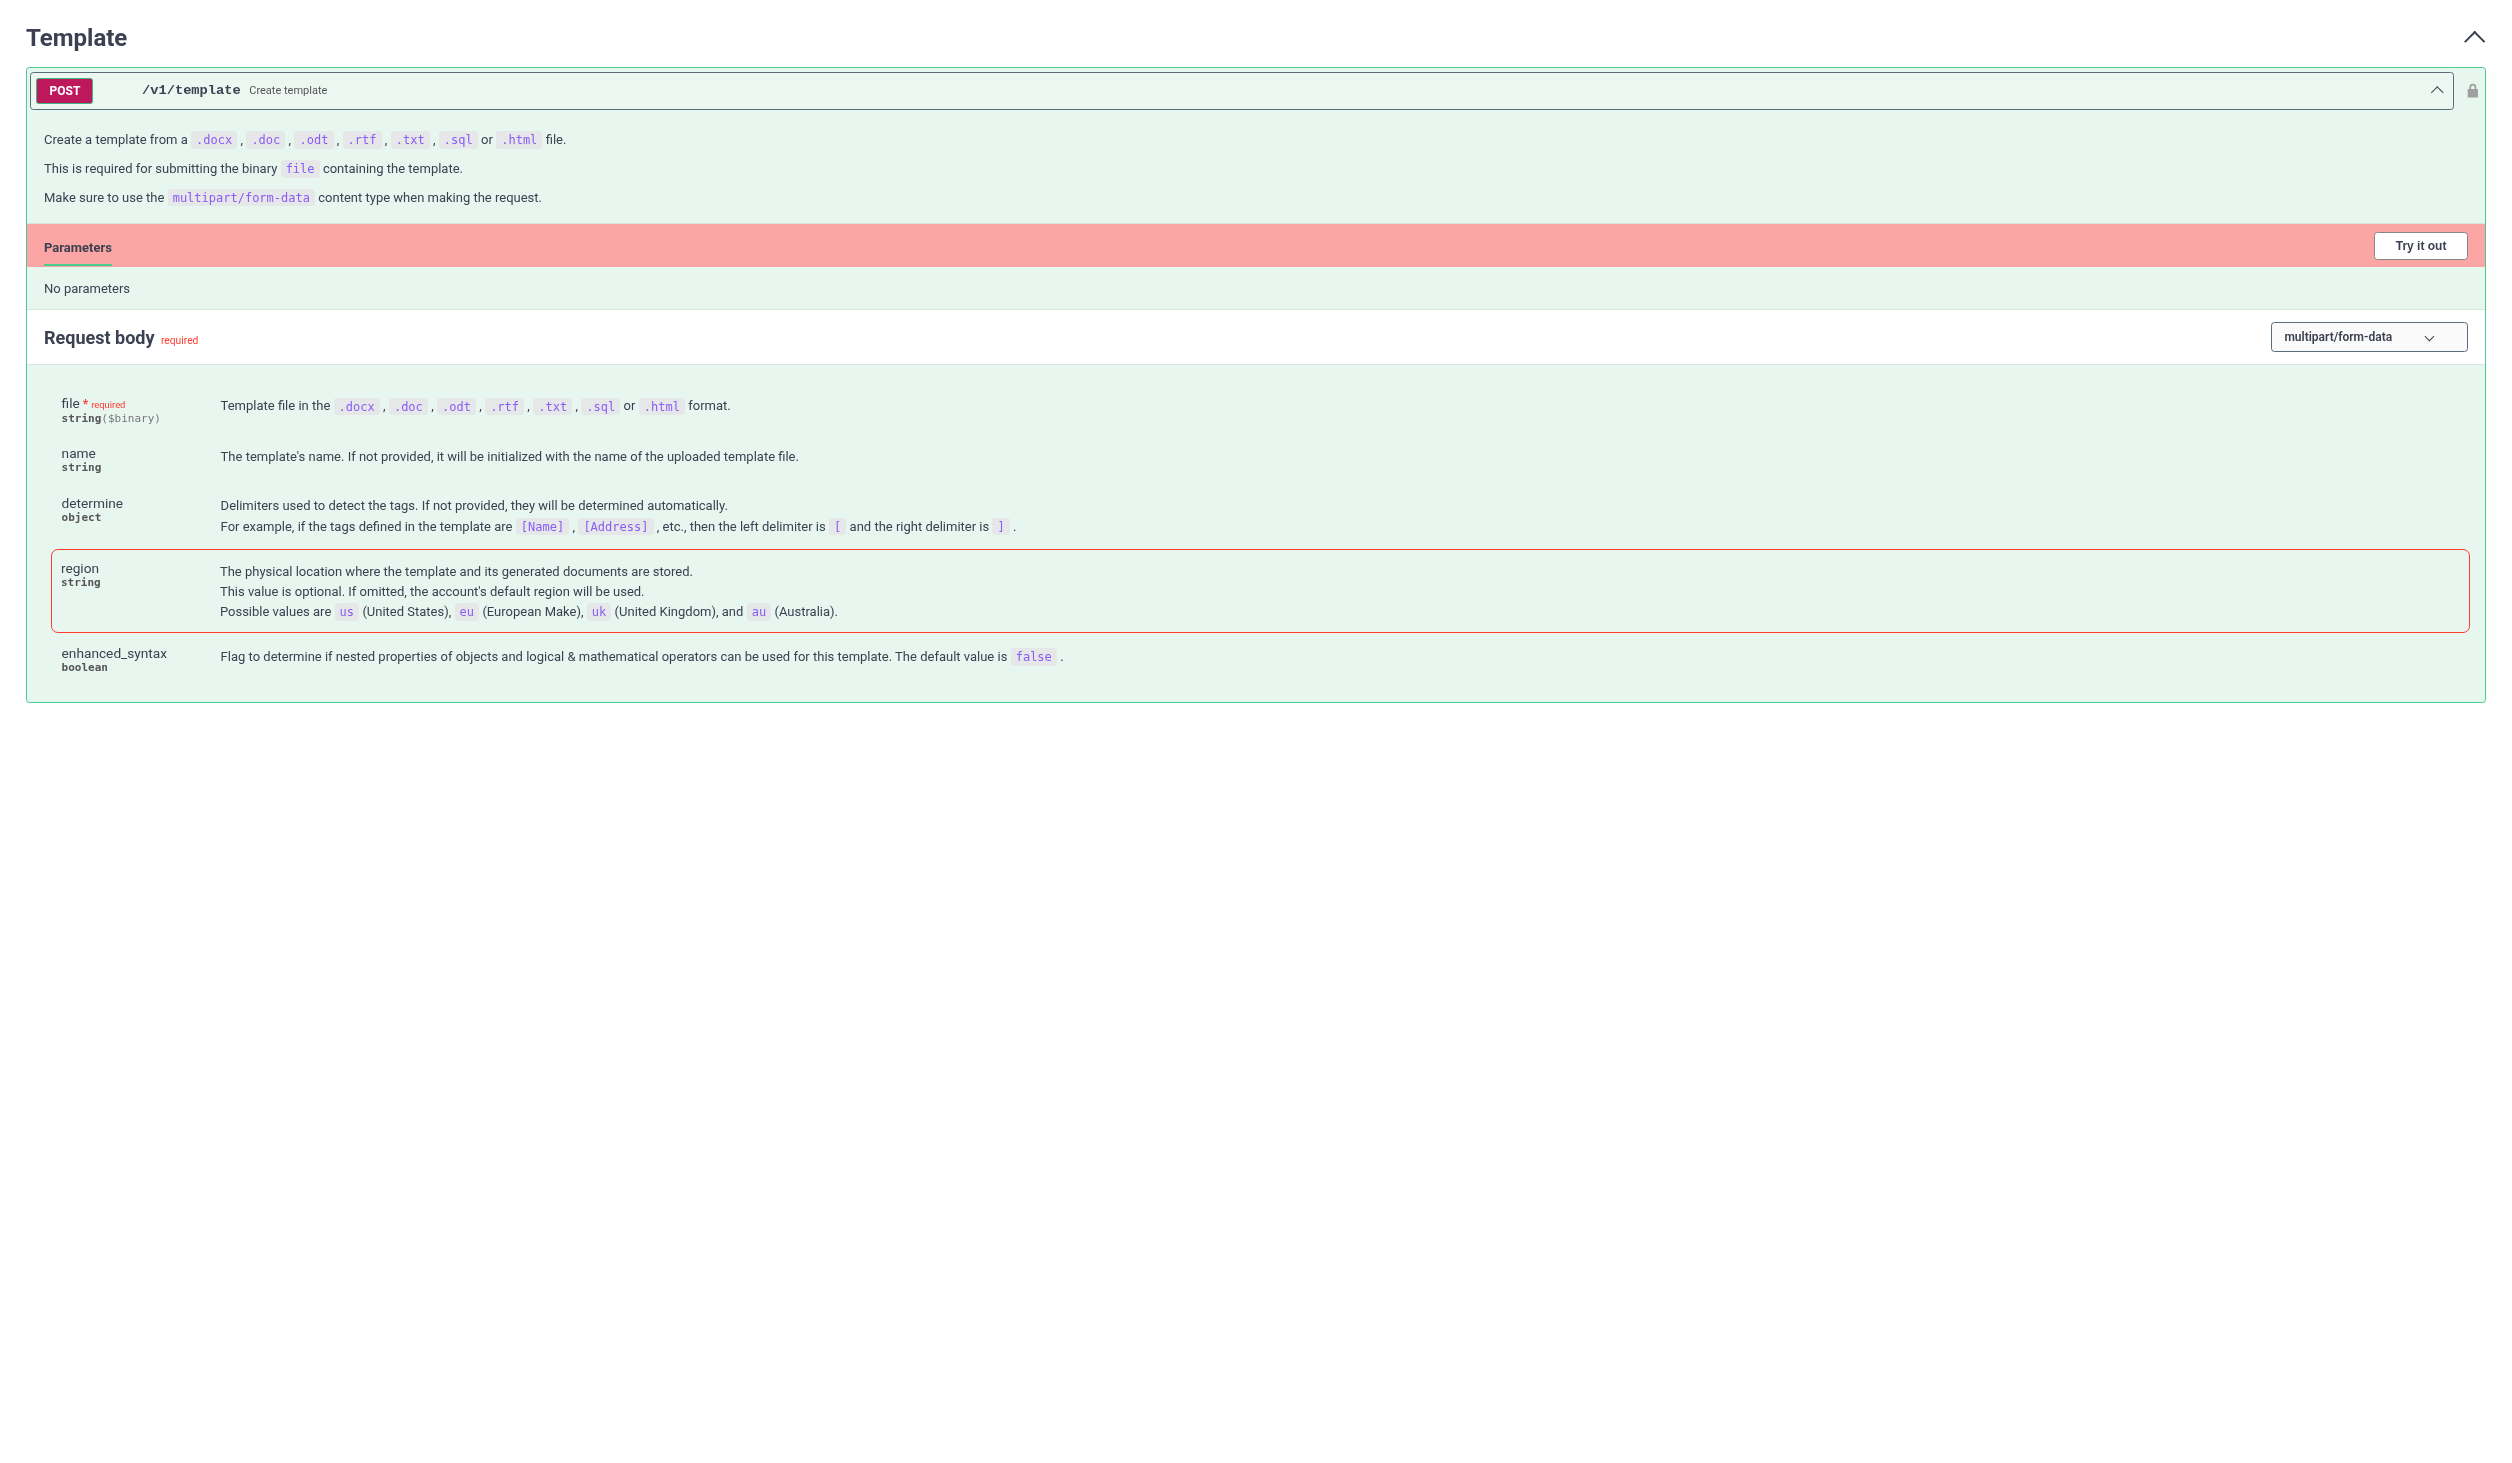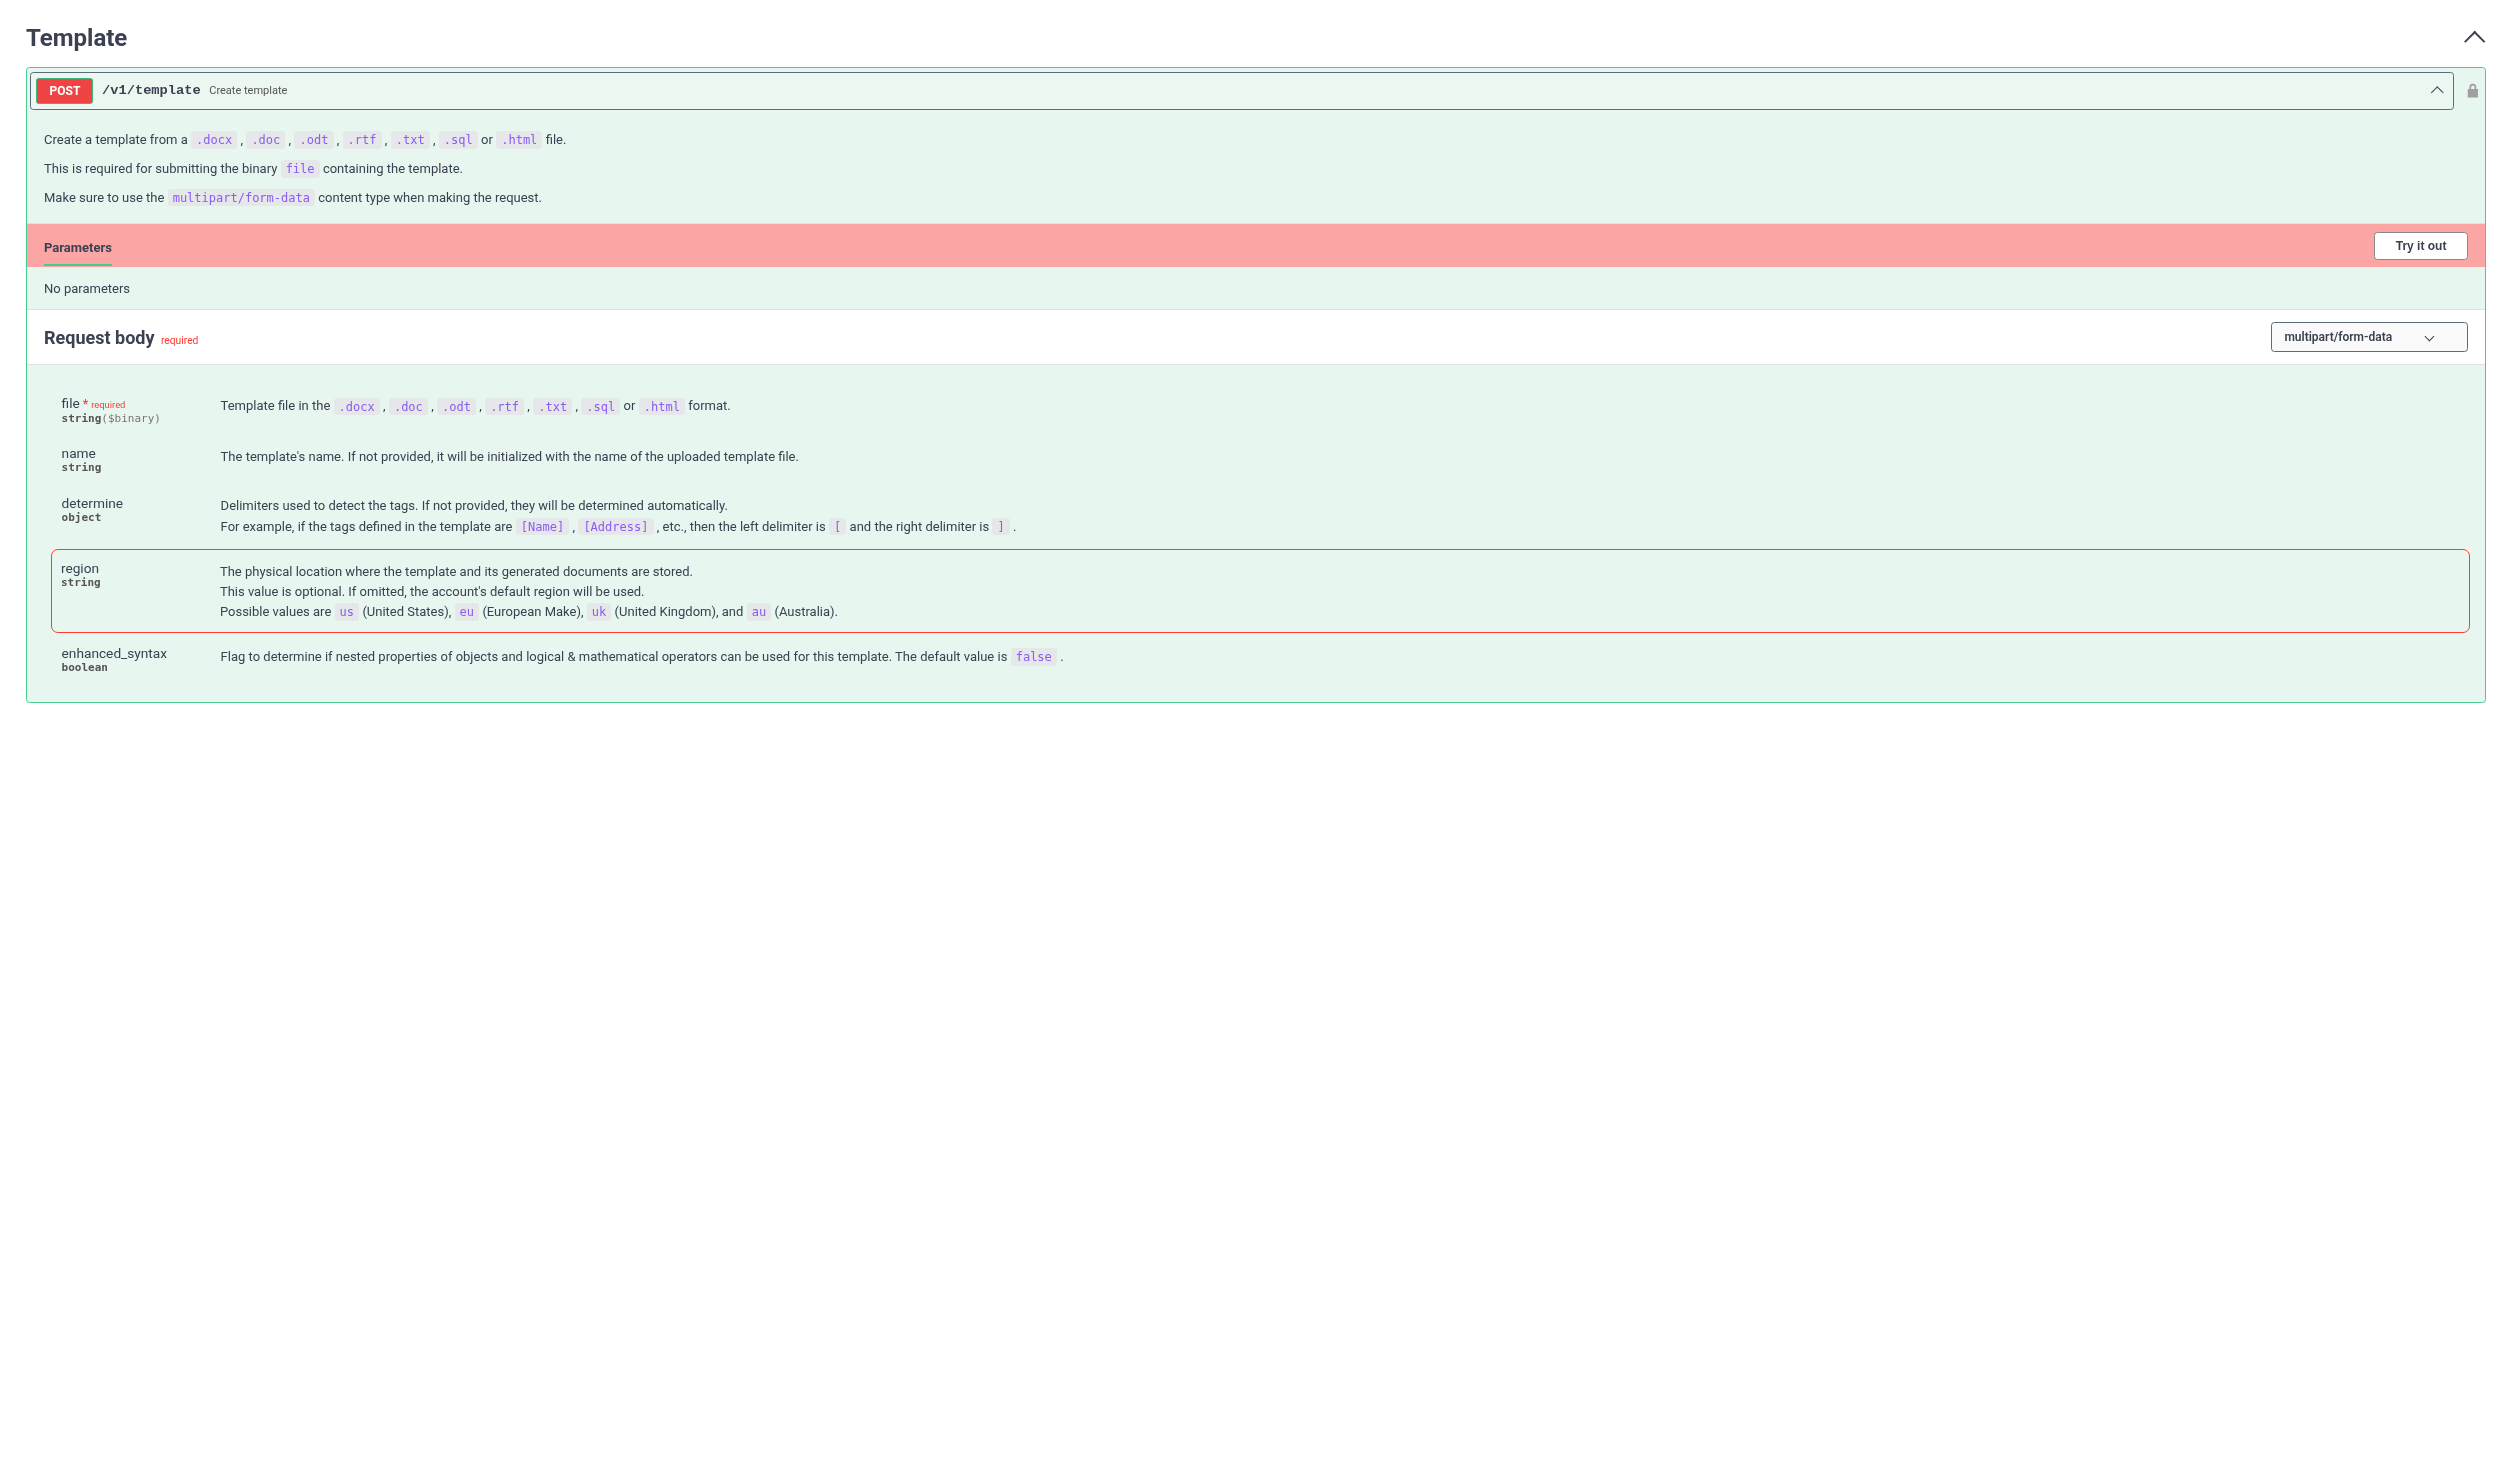--- a/index.html
+++ b/index.html
@@ -4,21 +4,21 @@
 <style>
   * { box-sizing: border-box; }
   body {
     font-family: -apple-system, BlinkMacSystemFont, "Segoe UI", Roboto, Helvetica, Arial, sans-serif;
     margin: 0;
     padding: 17px 26px;
     color: #3b4151;
     font-size: 12px;
     background: #fff;
   }
-  .code { font-family: "SFMono-Regular", Consolas, "Liberation Mono", Menlo, monospace; }
+  .code { font-family: "SFMono-Regular", Consolas, "Liberation Mono", Menlo, monospace; margin-left: 40px; }
   .section-header {
     display: flex;
     justify-content: space-between;
     align-items: center;
     padding: 6.9px 0 15.4px 0;
     gap: 20px;
   }
   .section-title { font-size: 24px; font-weight: 700; color: #3b4151; }
   .chevron-up {
     width: 15.4px; height: 15.4px;
@@ -60,21 +60,21 @@
     cursor: pointer;
   }
   .lock-icon {
     width: 17px;
     display:flex;
     align-items:center;
     justify-content:center;
     color:#888;
   }
   .method-badge {
-    background: #ef4444;
+    background: #be185d;
     border: 0.9px solid #3fb880;
     color: #fff;
     font-weight: 700;
     padding: 5.1px 12px;
     border-radius: 2.6px;
     font-size: 12px;
     min-width: 57px;
     text-align:center;
   }
   .path { font-weight: 700; font-size: 13.7px; color:#3b4151; }

